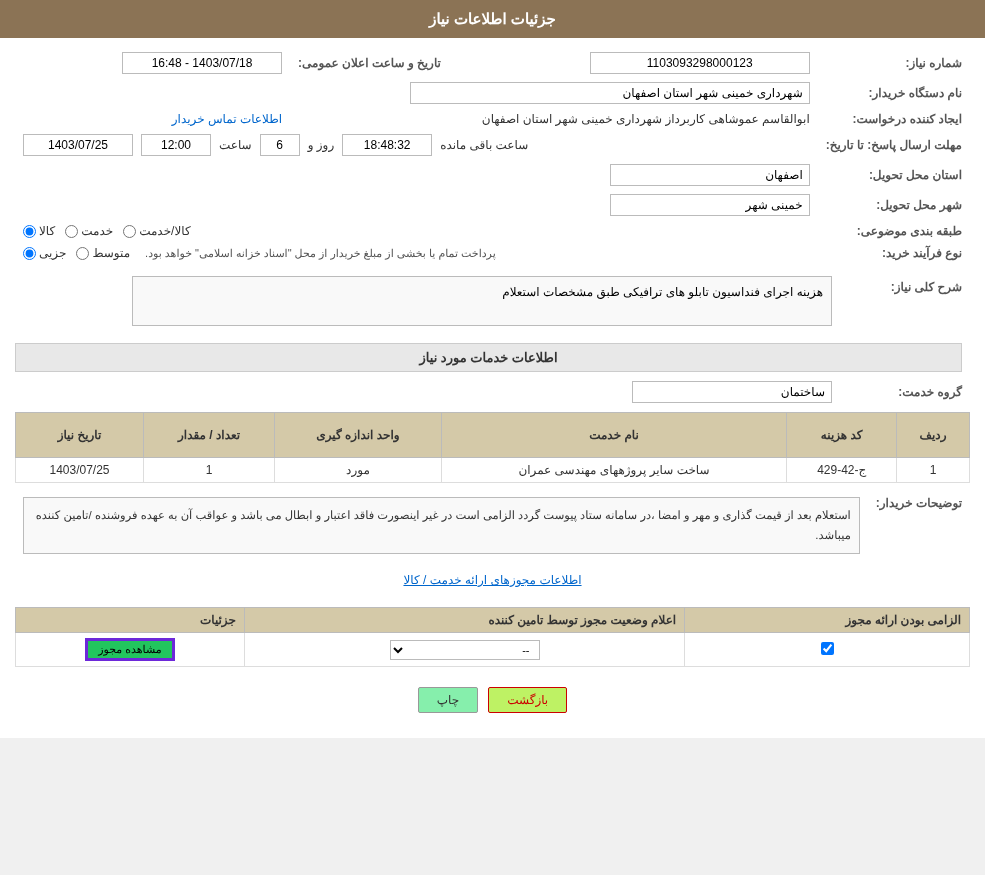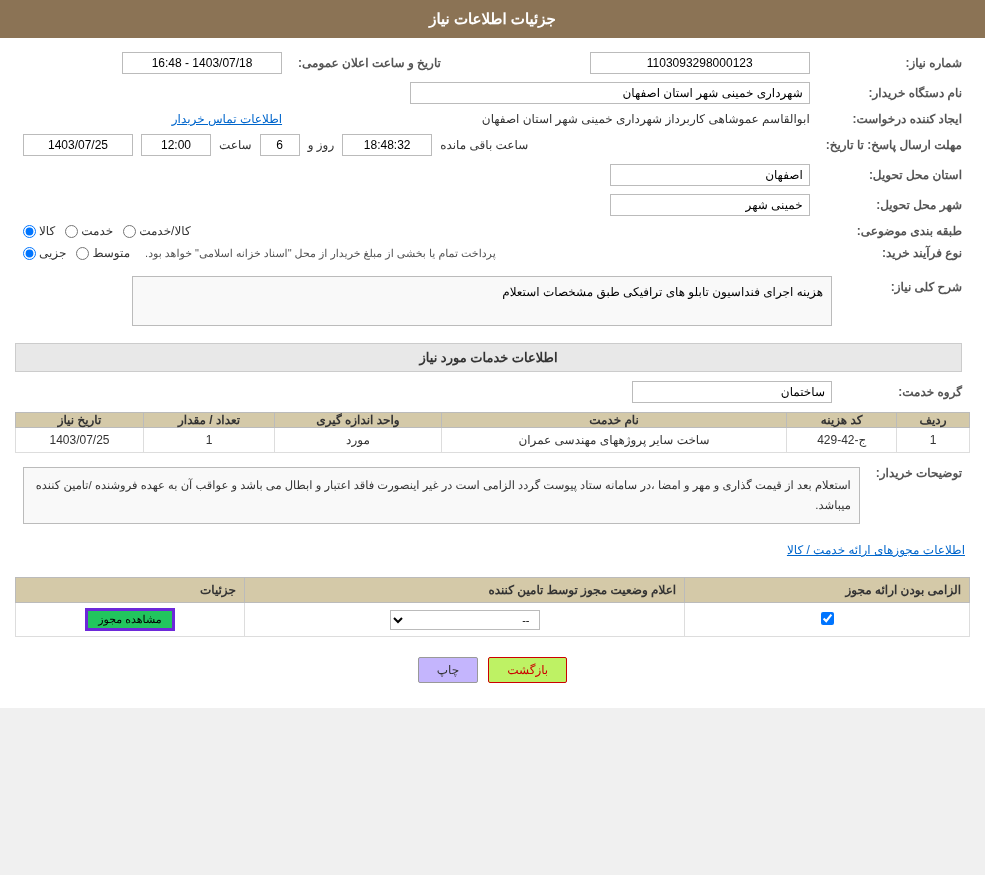--- a/index.html
+++ b/index.html
@@ -47,21 +47,21 @@
     }
     .input-box {
       border: 1px solid #bbb;
       background: #fff;
       padding: 3px 6px;
       font-size: 12px;
       font-family: Tahoma, Arial, sans-serif;
       direction: rtl;
     }
     .input-medium { width: 200px; }
-    .link-blue { color: #0066cc; cursor: pointer; text-decoration: underline; }
+    .link-blue { color: #0066cc; cursor: pointer; }
     .inline-flex { display: flex; align-items: center; gap: 5px; }
     .radio-group { display: flex; gap: 10px; align-items: center; }
     .radio-item { display: flex; align-items: center; gap: 3px; }
     .description-box {
       border: 1px solid #bbb;
       background: #f9f9f9;
       padding: 8px;
       min-height: 50px;
       text-align: right;
       direction: rtl;
@@ -80,21 +80,21 @@
       text-align: center;
     }
     .data-table {
       width: 100%;
       border-collapse: collapse;
       margin: 5px 0;
     }
     .data-table th {
       background: #d4c9a8;
       border: 1px solid #bbb;
-      padding: 0 8px;
+      padding: 15px 8px;
       text-align: center;
       font-weight: bold;
       margin-top: 40px;
     }
     .data-table td {
       border: 1px solid #ddd;
       padding: 5px 8px;
       text-align: center;
     }
     .data-table tr:nth-child(even) td { background: #f9f9f9; }
@@ -103,20 +103,21 @@
       background: #f9f9f9;
       padding: 8px;
       margin: 5px 0;
       text-align: right;
       direction: rtl;
       font-size: 11.5px;
       line-height: 1.7;
     }
     .permissions-section-title {
       color: #0066cc;
+      text-align: center;
       font-size: 12px;
       padding: 5px;
       cursor: pointer;
       text-decoration: underline;
     }
     .permissions-table {
       width: 100%;
       border-collapse: collapse;
       margin: 5px 0;
     }
@@ -135,21 +136,21 @@
     }
     .btn {
       padding: 5px 18px;
       font-size: 12px;
       font-family: Tahoma, Arial, sans-serif;
       cursor: pointer;
       border: 1px solid #999;
       border-radius: 2px;
     }
     .btn-print {
-      background: #c4b5fd;
+      background: #86efac;
       color: #333;
     }
     .btn-back {
       background: #bef264;
       color: #c00;
       border-color: #c00;
     }
     .btn-view {
       background: #22c55e;
       border: 3px solid #6d28d9;

